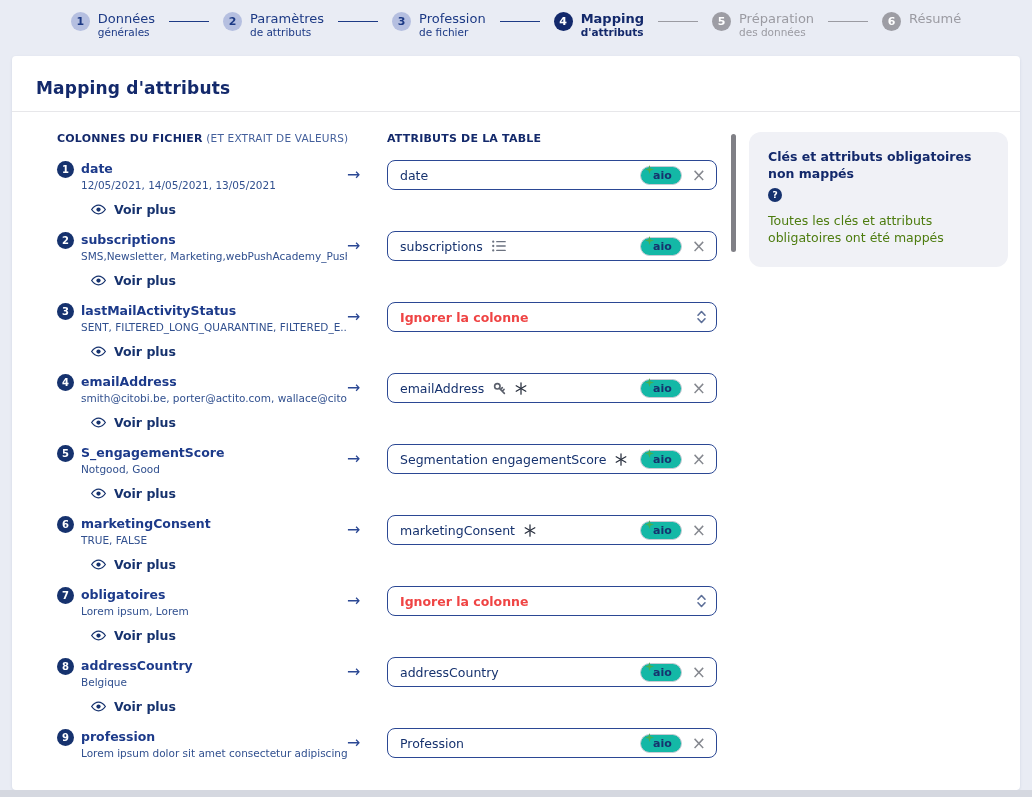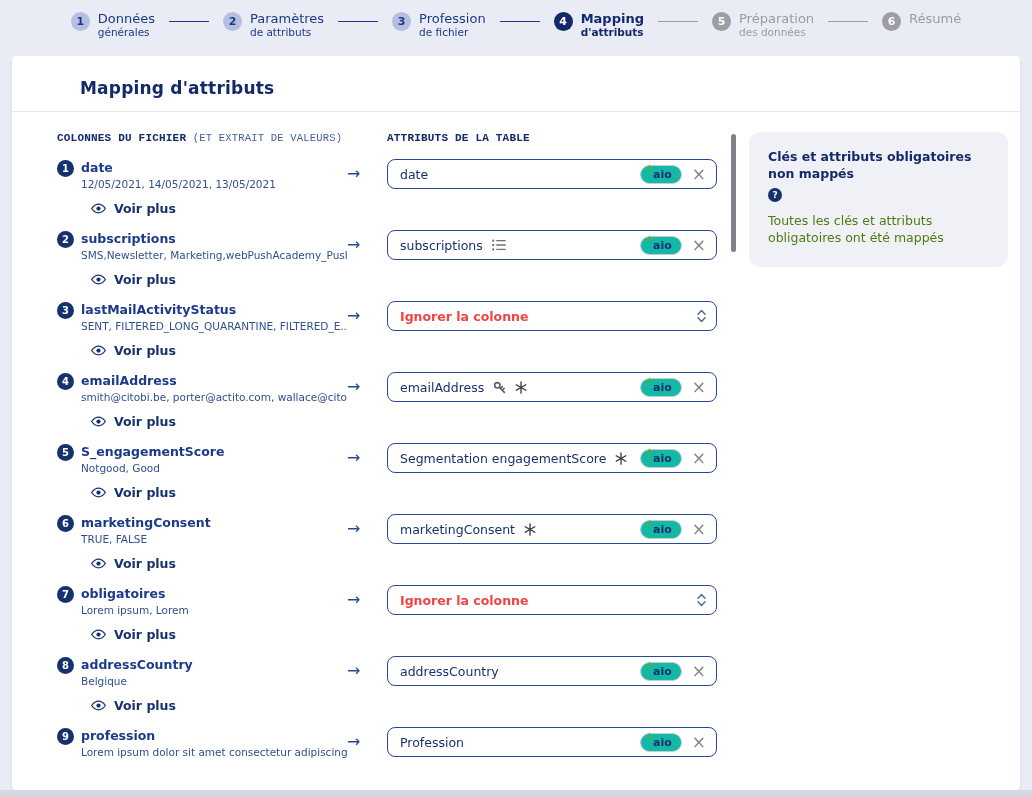--- a/index.html
+++ b/index.html
@@ -38,35 +38,35 @@
 
   
   .main-card {
     position:absolute; left:12px; right:12px; top:56px; bottom:7px;
     background:#ffffff; border-radius:4px;
     box-shadow:0 1px 3px rgba(20,40,90,.10);
     overflow:hidden;
   }
   .page-title {
     font-size:17px; font-weight:700; color:#13296b;
-    padding:22px 24px 0 40px; letter-spacing:.2px;margin-left:28px;
+    padding:22px 24px 0 24px; letter-spacing:.2px;
   }
   .title-divider { border-bottom:1px solid #e7e7ea; margin-top:13px; }
 
   .content { display:flex; padding:20px 12px 0 45px; }
   .list-col { width:660px; flex:0 0 660px; }
   .scroll-col { width:32px; flex:0 0 32px; position:relative; }
   .scroll-thumb {
     position:absolute; left:14px; top:2px; width:5px; height:118px;
     background:#808086; border-radius:3px;
   }
   .panel-col { flex:1; }
 
   .headers-row { display:grid; grid-template-columns:290px 40px 330px; margin-bottom:15px; }
-  .hdr { font-size:11px; font-weight:700; color:#13296b; letter-spacing:.2px;font-family:Liberation Mono, monospace; }
+  .hdr { font-size:11px; font-weight:700; color:#13296b; letter-spacing:.2px; }
   .hdr-suffix { font-weight:400; color:#44609c; font-size:10.5px; }
 
   .map-row { display:grid; grid-template-columns:290px 40px 330px; margin-bottom:14px; }
   .row-head { display:flex; gap:7px; align-items:flex-start; }
   .num-badge {
     width:17px; height:17px; border-radius:50%; background:#16326e; color:#fff;
     font-size:10px; font-weight:700; display:flex; align-items:center; justify-content:center;
     flex:0 0 17px; margin-top:1px;
   }
   .col-name { font-size:12.5px; font-weight:600; color:#1c3a8a; line-height:17px; }

